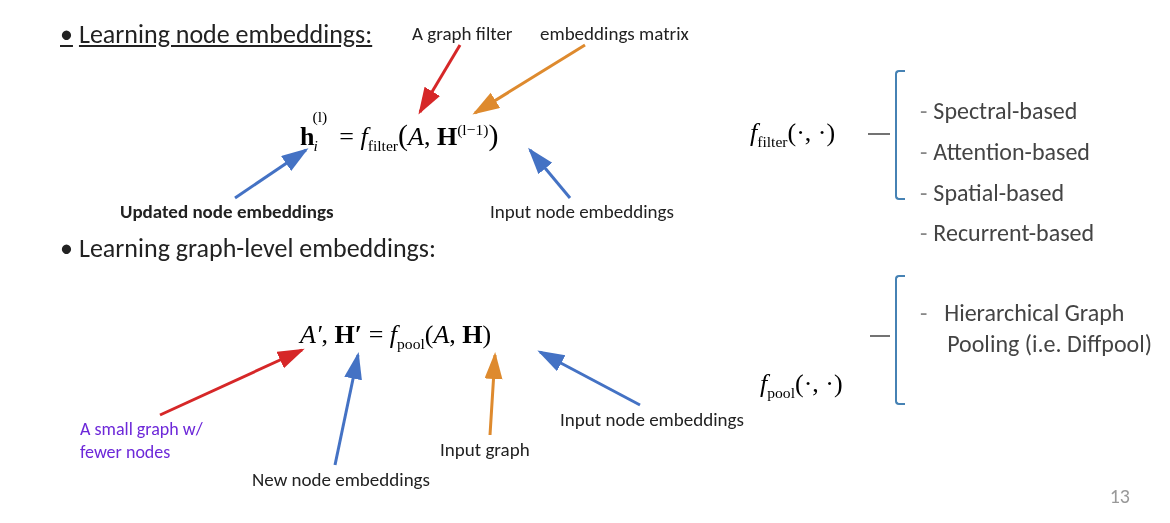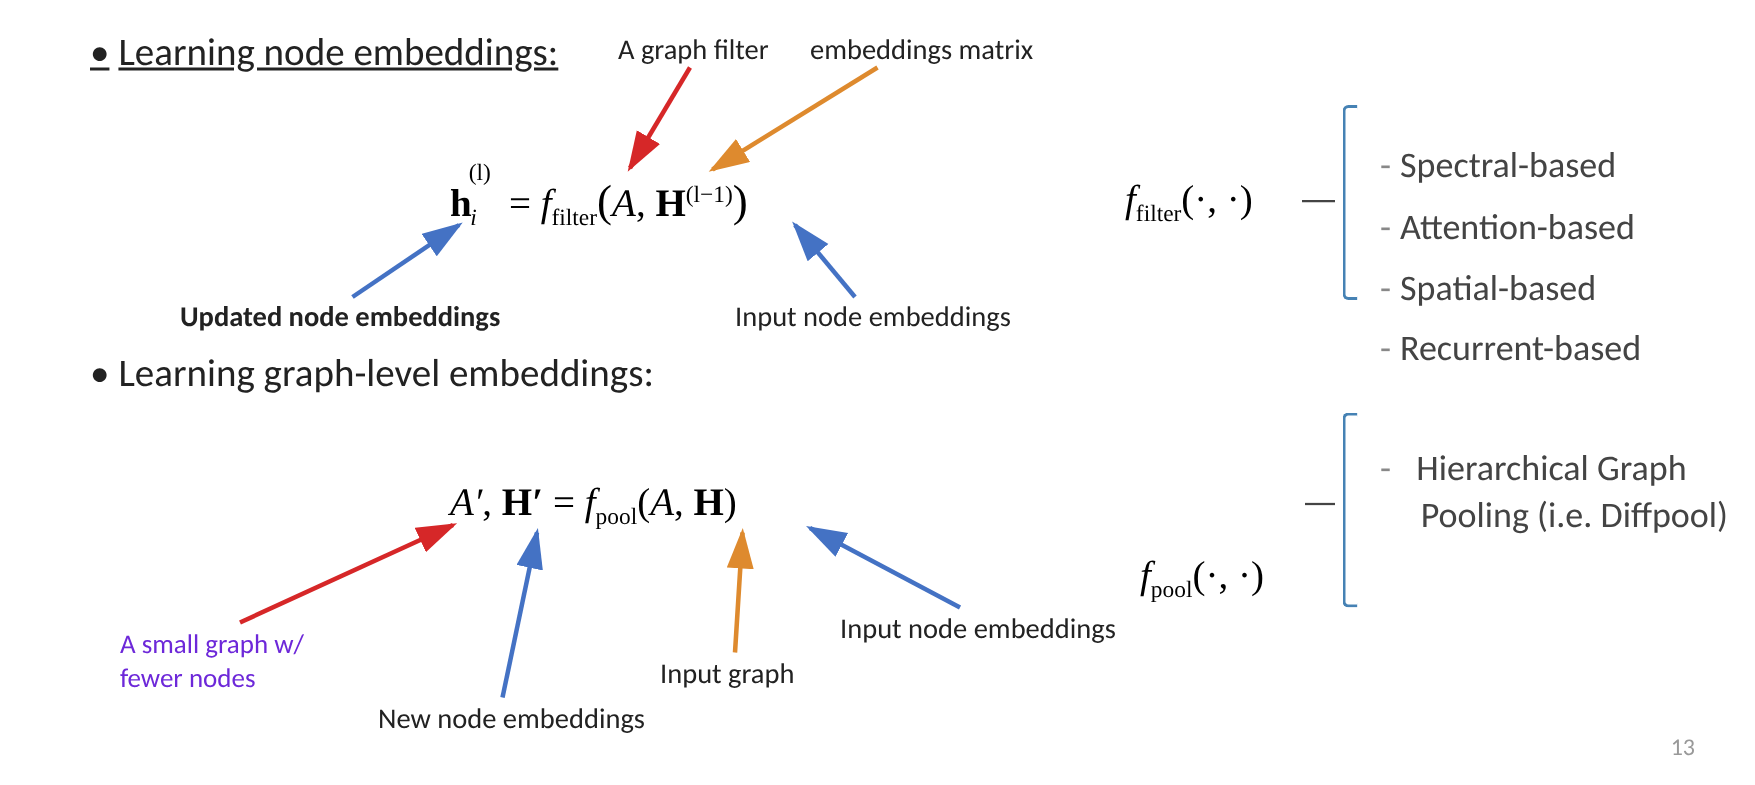--- a/index.html
+++ b/index.html
@@ -59,21 +59,21 @@
       top: 0;
       left: 0;
       width: 1170px;
       height: 523px;
       pointer-events: none;
     }
     .page-number {
       position: absolute;
       right: 40px;
       bottom: 15px;
-      font-size: 16px;
+      font-size: 20px;
       color: #999;
     }
     sub.low { font-size: 0.6em; vertical-align: sub; }
     sup.hi { font-size: 0.6em; vertical-align: super; }
     .bold { font-weight: bold; }
   </style>
 </head>
 <body>
 
 <div class="bullet-heading" style="left:60px; top:18px;text-decoration:underline;">

